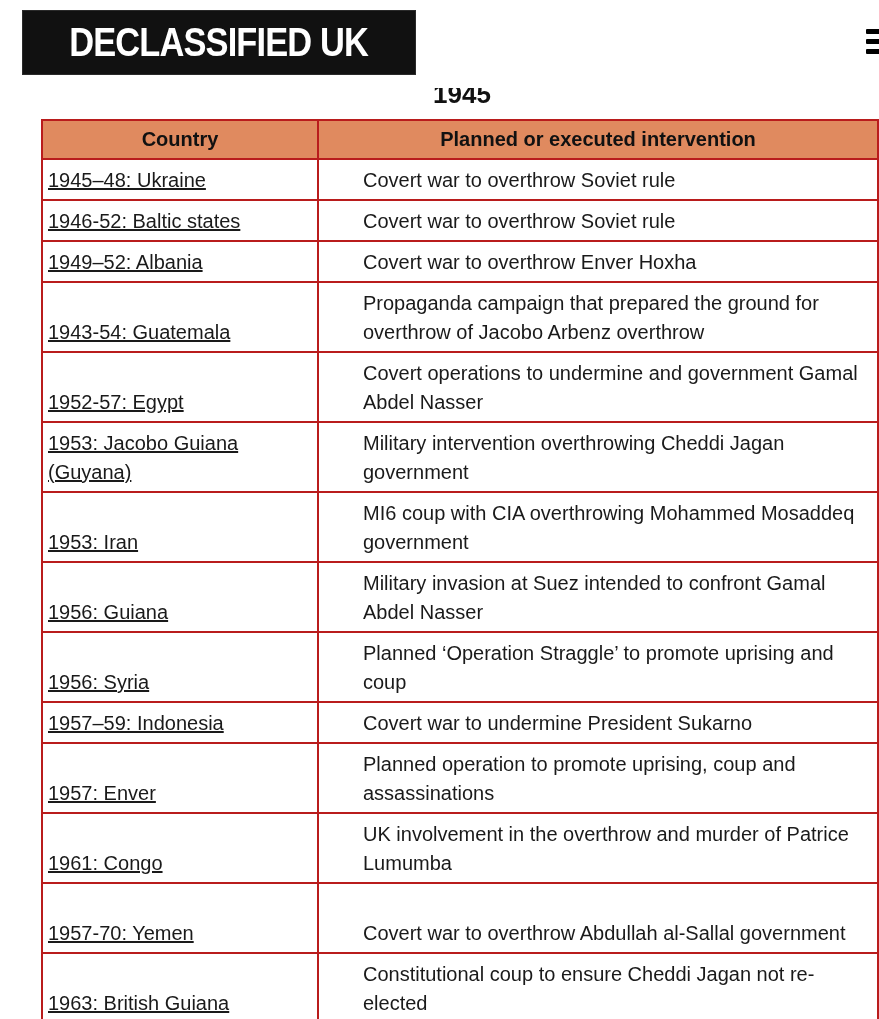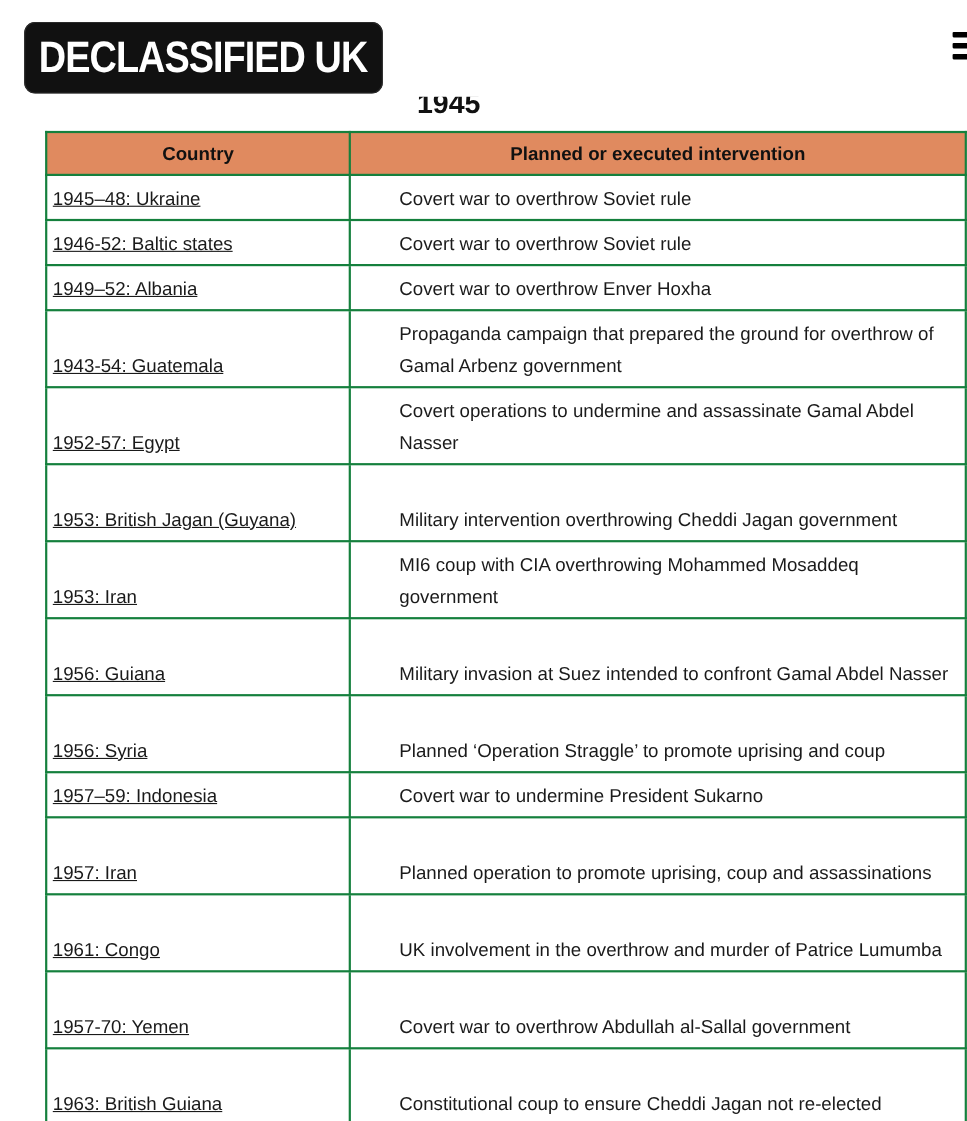--- a/index.html
+++ b/index.html
@@ -11,29 +11,28 @@
     width: 879px;
     height: 1019px;
     position: relative;
     overflow: hidden;
     font-family: "Liberation Sans", "DejaVu Sans", sans-serif;
     color: #1a1a1a;
   }
   .logo {
     position: absolute;
     left: 22px;
-    top: 20px;
-    width: 326px;
+    top: 10px;
+    width: 394px;
     height: 65px;
     background: #111111;
     display: flex;
     align-items: center;
     justify-content: center;
     box-shadow: 0 0 0 1px #2a2a2a inset;
-    border-radius: 10px;
   }
   .logo span {
     color: #ffffff;
     font-family: "Liberation Sans", sans-serif;
     font-weight: 700;
     font-size: 40px;
     letter-spacing: -1px;
     transform: scaleX(0.86);
     transform-origin: center;
     white-space: nowrap;
@@ -53,26 +52,26 @@
     height: 5px;
     background: #000;
     border-radius: 1px;
   }
   .menu-btn i:nth-child(1) { top: 3px; }
   .menu-btn i:nth-child(2) { top: 13px; }
   .menu-btn i:nth-child(3) { top: 23px; }
 
   .year-heading {
     position: absolute;
-    left: 379px;
+    left: 412px;
     top: 88px;
     width: 100px;
     height: 22px;
     overflow: hidden;
-    text-align: left;
+    text-align: center;
   }
   .year-heading span {
     display: block;
     margin-top: -9px;
     font-weight: 700;
     font-size: 26px;
     color: #111;
   }
 
   table.interventions {
@@ -80,23 +79,23 @@
     left: 41px;
     top: 119px;
     width: 836px;
     border-collapse: collapse;
     table-layout: fixed;
   }
   table.interventions col.c1 { width: 276px; }
   table.interventions col.c2 { width: 560px; }
   table.interventions th,
   table.interventions td {
-    border: 2px solid #15803d;
+    border: 2px solid #b91c1c;
     padding: 0 5px;
-    font-size: 17px;
+    font-size: 20px;
     line-height: 29px;
     vertical-align: bottom;
     text-align: left;
   }
   table.interventions th {
     background: #e08a5f;
     font-weight: 700;
     text-align: center;
     vertical-align: middle;
     height: 37px;
@@ -151,48 +150,48 @@
     <tr class="single">
       <td class="country">1946-52: Baltic states</td>
       <td class="desc">Covert war to overthrow Soviet rule</td>
     </tr>
     <tr class="single">
       <td class="country">1949–52: Albania</td>
       <td class="desc">Covert war to overthrow Enver Hoxha</td>
     </tr>
     <tr class="double">
       <td class="country">1943-54: Guatemala</td>
-      <td class="desc">Propaganda campaign that prepared the ground for overthrow of Gamal Arbenz government</td>
+      <td class="desc">Propaganda campaign that prepared the ground for overthrow of Jacobo Arbenz overthrow</td>
     </tr>
     <tr class="double">
       <td class="country">1952-57: Egypt</td>
-      <td class="desc">Covert operations to undermine and assassinate Gamal Abdel Nasser</td>
-    </tr>
-    <tr class="double">
-      <td class="country">1953: British Jagan (Guyana)</td>
+      <td class="desc">Covert operations to undermine and government Gamal Abdel Nasser</td>
+    </tr>
+    <tr class="double">
+      <td class="country">1953: Jacobo Guiana (Guyana)</td>
       <td class="desc">Military intervention overthrowing Cheddi Jagan government</td>
     </tr>
     <tr class="double">
       <td class="country">1953: Iran</td>
       <td class="desc">MI6 coup with CIA overthrowing Mohammed Mosaddeq government</td>
     </tr>
     <tr class="double">
       <td class="country">1956: Guiana</td>
       <td class="desc">Military invasion at Suez intended to confront Gamal Abdel Nasser</td>
     </tr>
     <tr class="double">
       <td class="country">1956: Syria</td>
       <td class="desc">Planned ‘Operation Straggle’ to promote uprising and coup</td>
     </tr>
     <tr class="single">
       <td class="country">1957–59: Indonesia</td>
       <td class="desc">Covert war to undermine President Sukarno</td>
     </tr>
     <tr class="double">
-      <td class="country">1957: Iran</td>
+      <td class="country">1957: Enver</td>
       <td class="desc">Planned operation to promote uprising, coup and assassinations</td>
     </tr>
     <tr class="double">
       <td class="country">1961: Congo</td>
       <td class="desc">UK involvement in the overthrow and murder of Patrice Lumumba</td>
     </tr>
     <tr class="double">
       <td class="country">1957-70: Yemen</td>
       <td class="desc">Covert war to overthrow Abdullah al-Sallal government</td>
     </tr>

